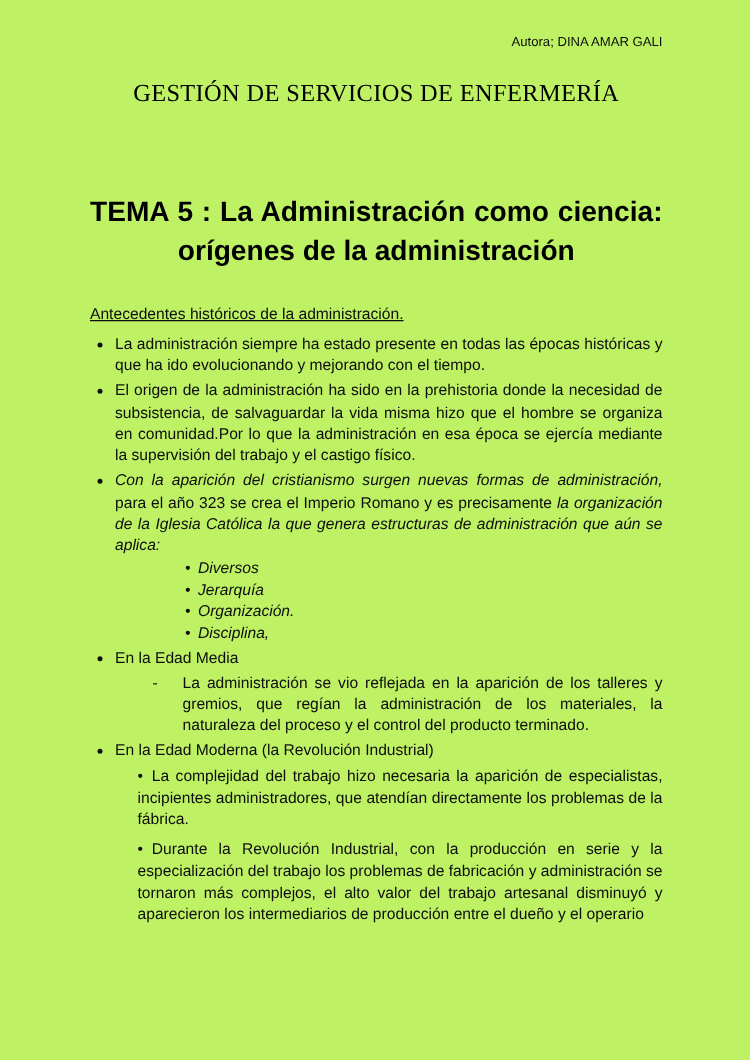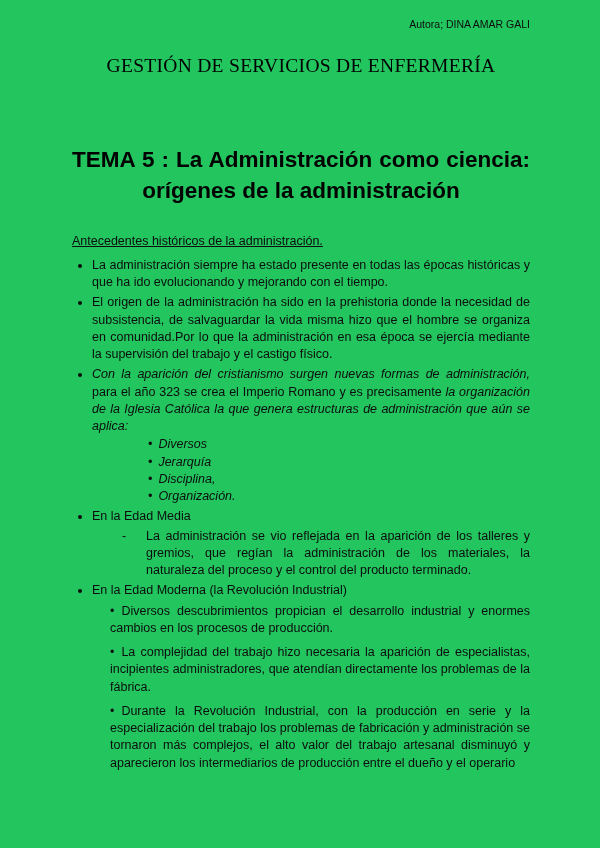--- a/index.html
+++ b/index.html
@@ -1,19 +1,19 @@
 <!DOCTYPE html>
 <html lang="es"><head>
 <meta charset="utf-8">
 <style>
   * { box-sizing: border-box; }
   html, body { margin: 0; padding: 0; background: #ffffff; }
   .page {
-    width: 600px; height: 848px; margin: 0 auto; background: #22c55e;
-    padding: 18px 70px 20px 72px;
+    width: 600px; height: 848px; margin: 0 auto; background: #bef264;
+    padding: 28px 70px 20px 72px;
     font-family: "Liberation Sans", "DejaVu Sans", sans-serif;
     font-size: 12.5px; line-height: 1.38; color: #0d0d0d;
     overflow: hidden;
   }
   .author {
     text-align: right; font-size: 10.5px; line-height: 1.2;
     margin-bottom: 22px;
   }
   .doc-title {
     font-family: "Liberation Serif", "DejaVu Serif", serif;
@@ -77,42 +77,39 @@
       <span>para el año 323 se crea el Imperio Romano y es precisamente</span>
       <span class="it">la organización de la Iglesia Católica la que genera estructuras de administración que aún se aplica:</span>
       <div class="sub-bullets">
         <div class="sb">
           <span class="mk">•</span><span>Diversos</span>
         </div>
         <div class="sb">
           <span class="mk">•</span><span>Jerarquía</span>
         </div>
         <div class="sb">
-          <span class="mk">•</span><span>Disciplina,</span>
+          <span class="mk">•</span><span>Organización.</span>
         </div>
         <div class="sb">
-          <span class="mk">•</span><span>Organización.</span>
+          <span class="mk">•</span><span>Disciplina,</span>
         </div>
       </div>
     </li>
 
     <li class="gap-media">
       <div class="era-title">En la Edad Media</div>
       <div class="dash-item">
         <span class="dash">-</span>
         <div class="dash-text">La administración se vio reflejada en la aparición de los talleres y gremios, que regían la administración de los materiales, la naturaleza del proceso y el control del producto terminado.</div>
       </div>
     </li>
 
     <li class="gap-moderna">
       <div class="era-title">En la Edad Moderna (la Revolución Industrial)</div>
       <p class="inner">
-        <span class="mk">•</span><span>Diversos descubrimientos propician el desarrollo industrial y enormes cambios en los procesos de producción.</span>
-      </p>
-      <p class="inner">
         <span class="mk">•</span><span>La complejidad del trabajo hizo necesaria la aparición de especialistas, incipientes administradores, que atendían directamente los problemas de la fábrica.</span>
       </p>
       <p class="inner">
         <span class="mk">•</span><span>Durante la Revolución Industrial, con la producción en serie y la especialización del trabajo los problemas de fabricación y administración se tornaron más complejos, el alto valor del trabajo artesanal disminuyó y aparecieron los intermediarios de producción entre el dueño y el operario</span>
       </p>
     </li>
 
   </ul>
 
 </div>

